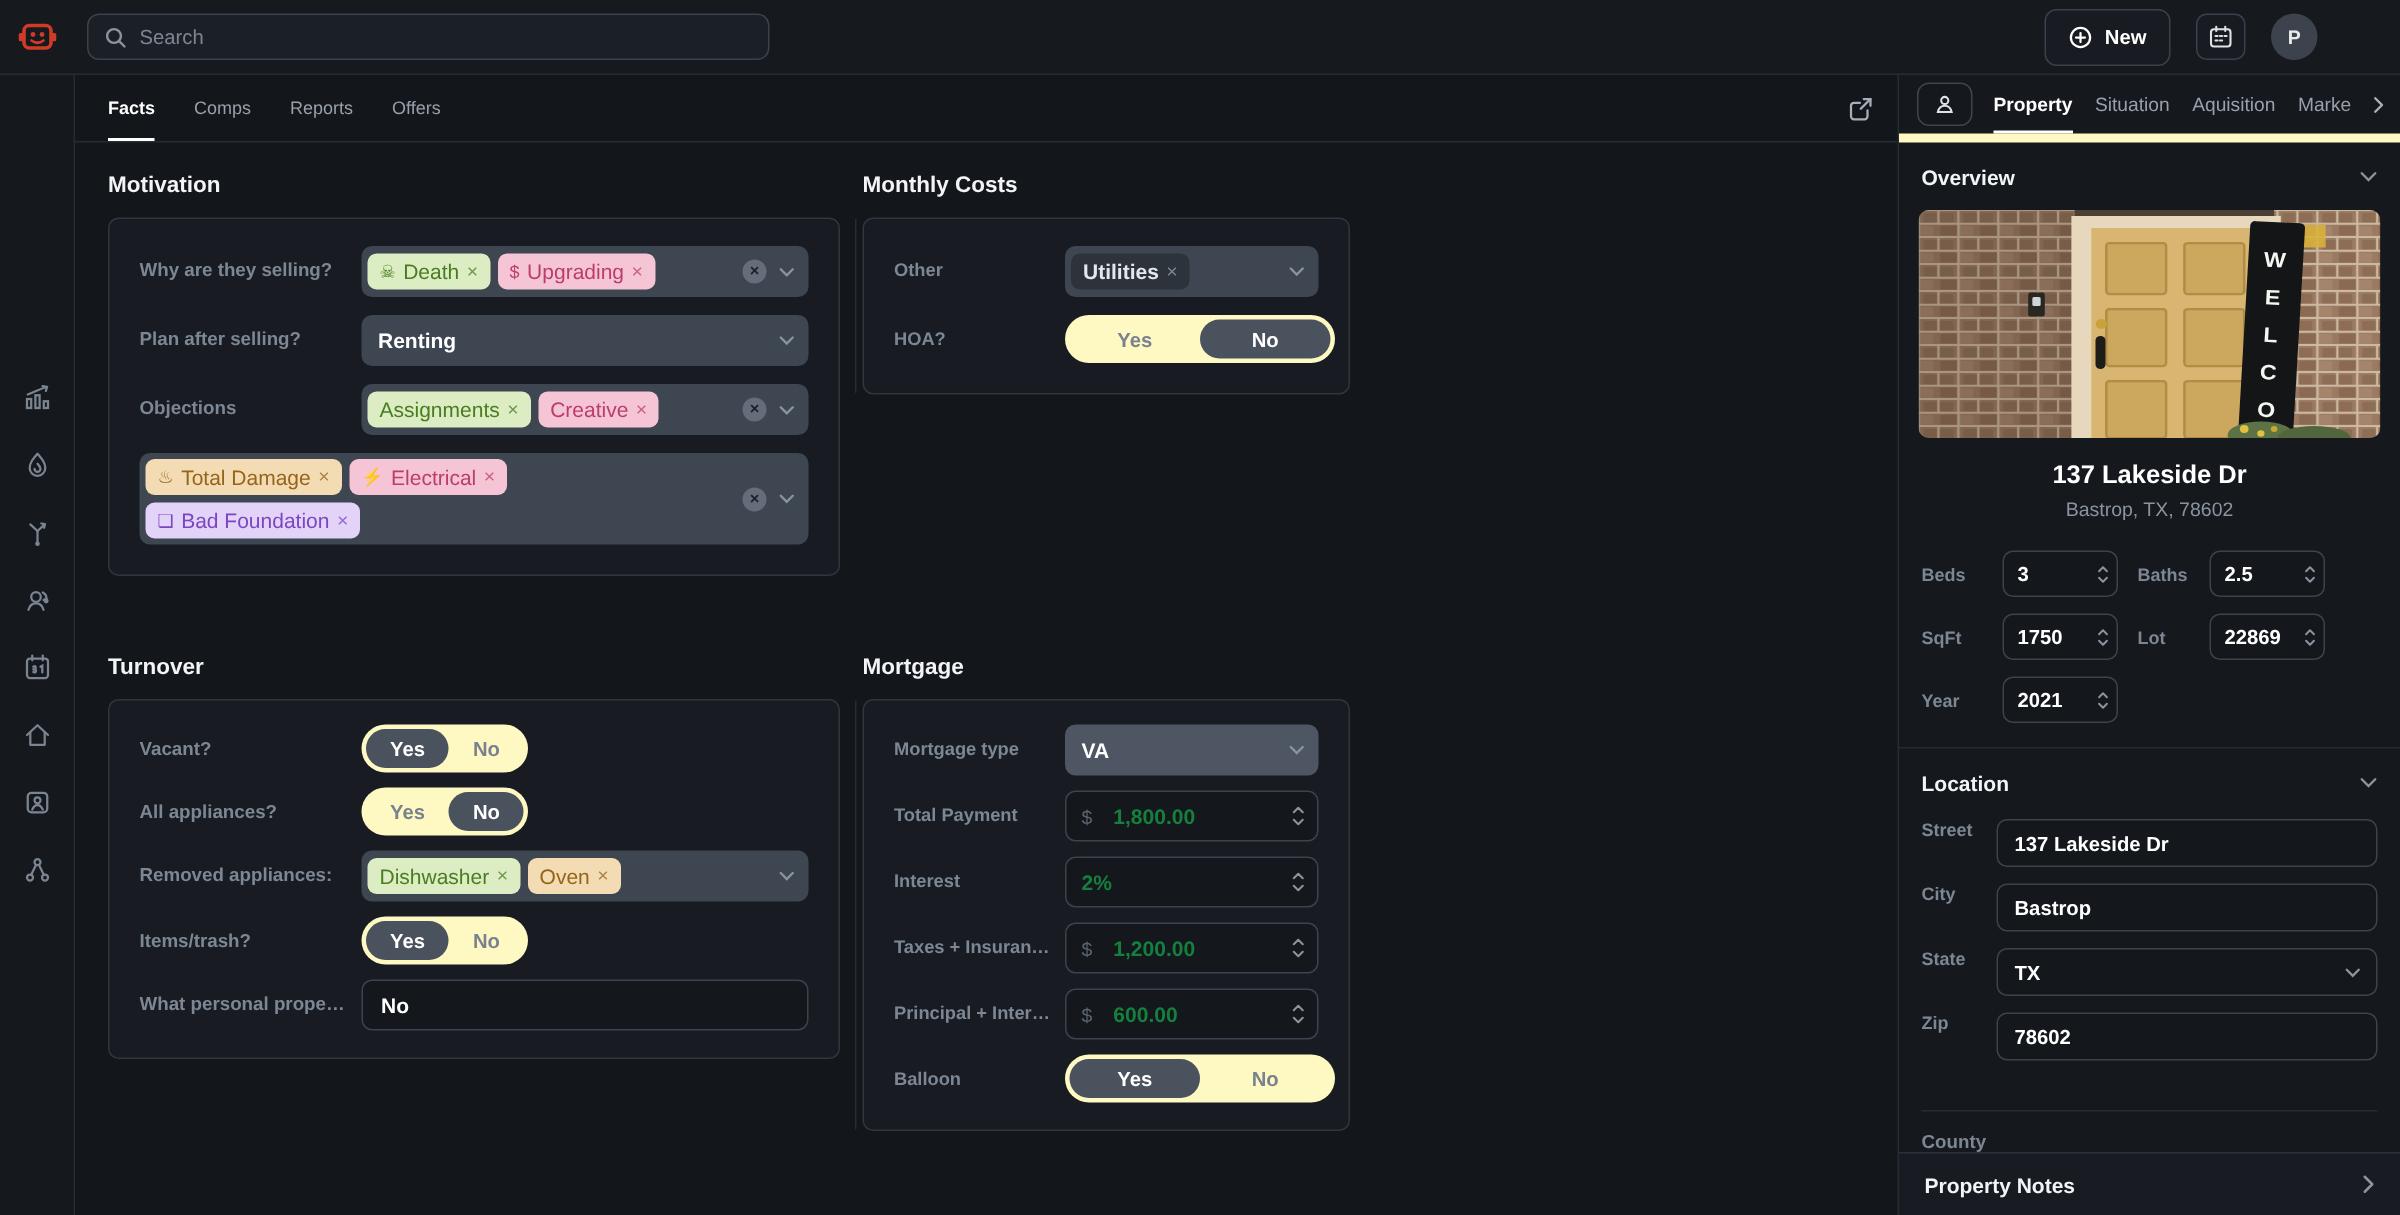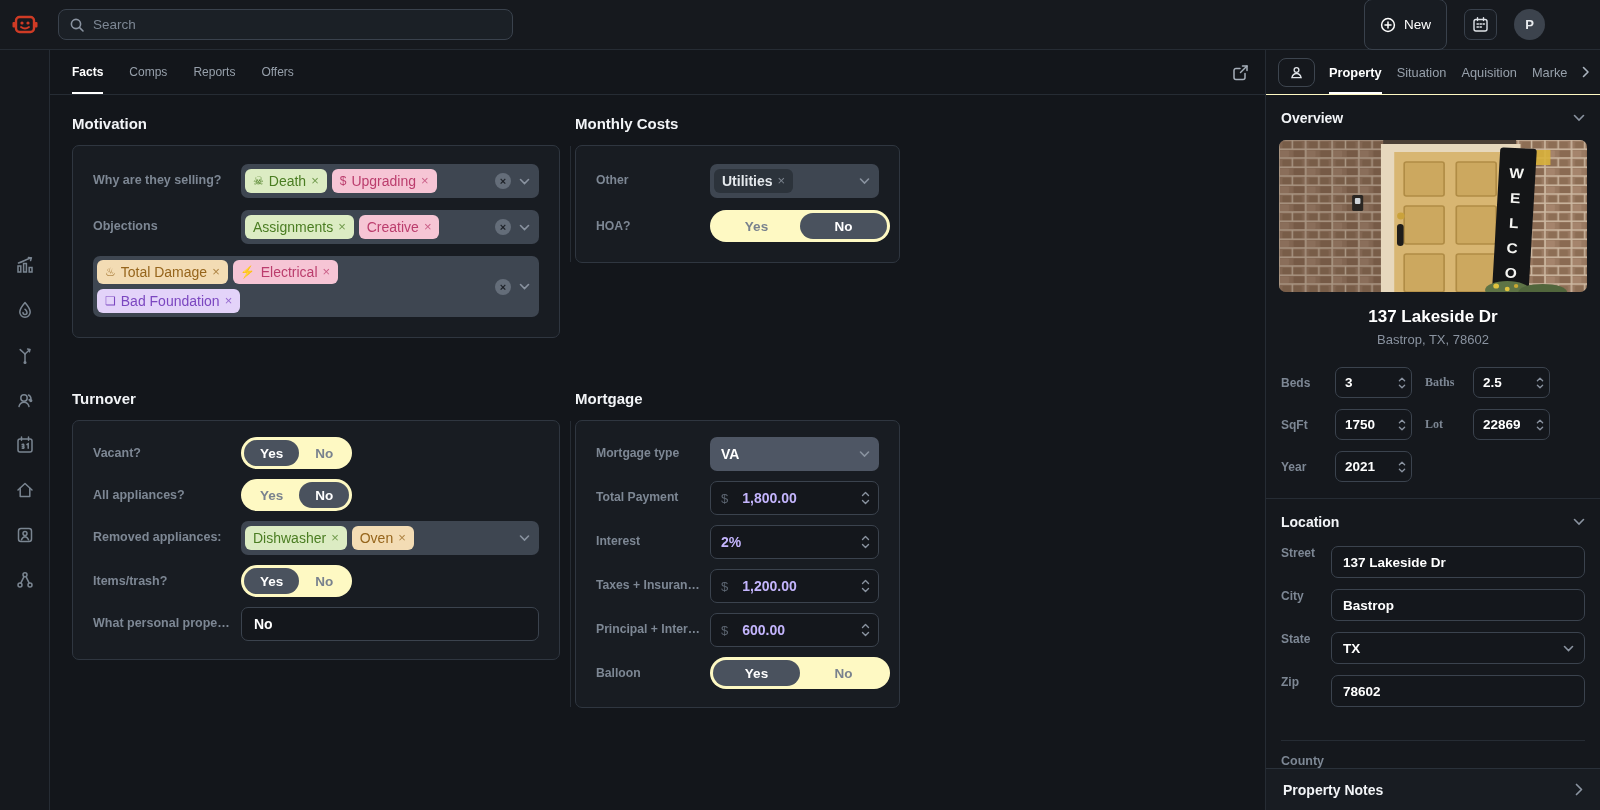--- a/index.html
+++ b/index.html
@@ -24,23 +24,23 @@
     border:1px solid #3a424d; border-radius:8px;
     display:flex; align-items:center; padding:0 10px; gap:8px;
   }
   .search-wrap input {
     flex:1; background:transparent; border:0; outline:0; color:#dfe3e8;
     font-family:"Liberation Sans",sans-serif; font-size:13.5px;
   }
   .search-wrap input::placeholder { color:#7d8794; }
   .topbar-spacer { flex:1; }
   .btn-new {
-    height:51px; padding:16px 15px; background:#181c22; border:1px solid #39414c;
+    height:38px; padding:16px 15px; background:#181c22; border:1px solid #39414c;
     border-radius:8px; display:flex; align-items:center; gap:8px;
-    color:#fff; font-weight:normal; font-size:13.5px; cursor:pointer;
+    color:#fff; font-weight:bold; font-size:13.5px; cursor:pointer;
   }
   .btn-cal {
     margin-left:17px; width:33px; height:31px; background:#181c22;
     border:1px solid #39414c; border-radius:7px;
     display:flex; align-items:center; justify-content:center; cursor:pointer;
   }
   .avatar {
     margin-left:17px; margin-right:55px; width:31px; height:31px; border-radius:50%;
     background:#3c434d; color:#e8ebee; font-weight:bold; font-size:13px;
     display:flex; align-items:center; justify-content:center; cursor:pointer;
@@ -141,37 +141,37 @@
   .toggle.wide { width:180px; }
   .toggle.wide .seg { flex:1; }
 
   
   .num-input {
     height:34px; background:#14171c; border:1px solid #3b434e; border-radius:7px;
     display:flex; align-items:center; padding:0 8px 0 10px;
   }
   .num-input .prefix { color:#5b6470; font-size:13px; margin-right:14px; }
   .num-input input {
-    flex:1; min-width:0; background:transparent; border:0; outline:0; color:#c4b5fd;
+    flex:1; min-width:0; background:transparent; border:0; outline:0; color:#15803d;
     font-weight:bold; font-size:14px; font-family:"Liberation Sans",sans-serif;
   }
   .spinner { color:#8a93a0; cursor:pointer; margin-left:4px; }
   .text-input {
     height:34px; background:#14171c; border:1px solid #3b434e; border-radius:7px;
     display:flex; align-items:center; padding:0 12px;
   }
   .text-input input {
     flex:1; min-width:0; background:transparent; border:0; outline:0; color:#fff;
     font-weight:bold; font-size:14px; font-family:"Liberation Sans",sans-serif;
   }
 
   
   .rpanel { width:334px; display:flex; flex-direction:column; background:#15181d; }
   .rp-header {
-    height:45px; border-bottom:1px solid #fef9c3; display:flex; align-items:center;
+    height:45px; border-bottom:6px solid #fef9c3; display:flex; align-items:center;
     padding:0 10px 0 12px; gap:14px;
   }
   .person-btn {
     width:37px; height:29px; border:1px solid #3d454f; border-radius:8px;
     display:flex; align-items:center; justify-content:center; cursor:pointer; flex:0 0 auto;
   }
   .rp-tabs { display:flex; gap:15px; flex:1; min-width:0; height:100%; }
   .rp-tab {
     display:flex; align-items:center; font-size:12.8px; color:#97a0ab;
     border-bottom:2px solid transparent; cursor:pointer; white-space:nowrap; padding-top:2px;
@@ -187,21 +187,21 @@
   }
   .sec-title { font-size:14px; font-weight:bold; color:#f2f4f7; }
   .prop-photo { margin:2px 13px 0; height:152px; border-radius:7px; overflow:hidden; }
   .addr1 { text-align:center; font-size:17px; font-weight:bold; color:#fff; margin-top:15px; }
   .addr2 { text-align:center; font-size:13px; color:#8a93a0; margin-top:5px; }
 
   .ov-fields { margin:20px 15px 0; }
   .ov-row { display:flex; align-items:center; margin-bottom:11px; }
   .ov-label { font-size:12px; font-weight:bold; color:#7d8794; }
   .ov-label.l1 { width:54px; }
-  .ov-label.l2 { width:48px; margin-left:13px;font-family:Liberation Serif, serif; }
+  .ov-label.l2 { width:48px; margin-left:13px; }
   .spin-box {
     width:77px; height:31px; background:#14171c; border:1px solid #3b434e; border-radius:7px;
     display:flex; align-items:center; padding:0 5px 0 9px;
   }
   .spin-box input {
     flex:1; min-width:0; width:40px; background:transparent; border:0; outline:0; color:#fff;
     font-weight:bold; font-size:13.5px; font-family:"Liberation Sans",sans-serif;
   }
 
   .loc-section { border-top:1px solid #262c34; margin-top:16px; }
@@ -387,20 +387,33 @@
                   <span>Upgrading</span>
                   <span class="tx">×</span>
                 </span>
                 <span class="right-icons">
                   <span class="clear-circle">×</span>
                   <span class="ico">
                     <svg width="11" height="7" viewBox="0 0 11 7" fill="none" stroke="currentColor" stroke-width="1.6" stroke-linecap="round">
                         <path d="M1.5 1.5 L5.5 5.5 L9.5 1.5"></path>
                       </svg>
                   </span>
+                </span>
+              </div>
+            </div>
+          </div>
+          <div class="frow">
+            <div class="flabel">Plan after selling?</div>
+            <div class="fctrl">
+              <div class="sselect">
+                <span>Renting</span>
+                <span class="chev ico">
+                  <svg width="11" height="7" viewBox="0 0 11 7" fill="none" stroke="currentColor" stroke-width="1.6" stroke-linecap="round">
+                      <path d="M1.5 1.5 L5.5 5.5 L9.5 1.5"></path>
+                    </svg>
                 </span>
               </div>
             </div>
           </div>
           <div class="frow">
             <div class="flabel">Objections</div>
             <div class="fctrl">
               <div class="mselect">
                 <span class="tag green">
                   <span>Assignments</span>

